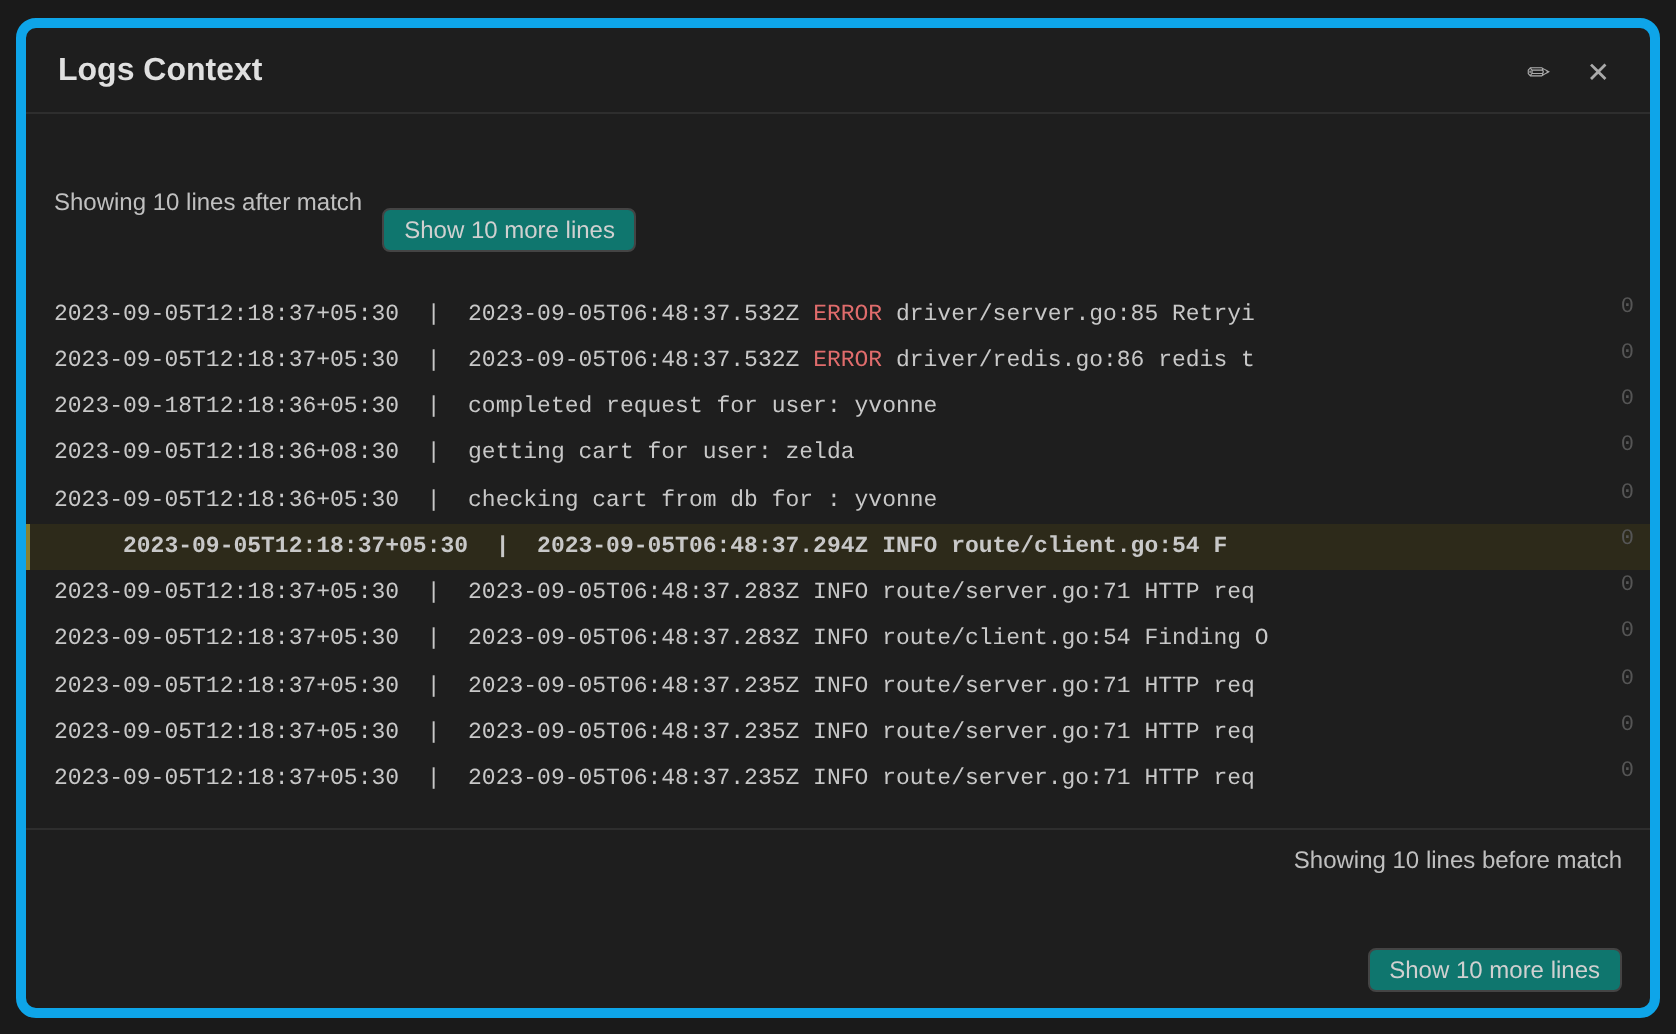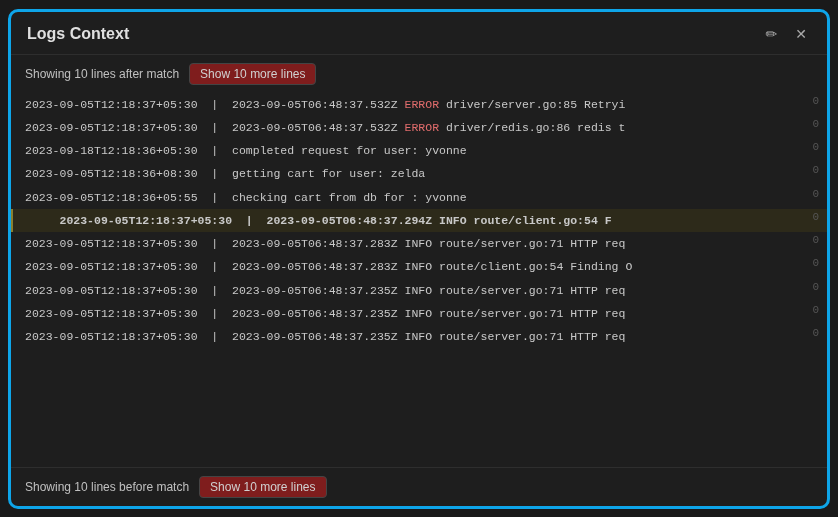--- a/index.html
+++ b/index.html
@@ -16,21 +16,21 @@
       align-items: center;
       justify-content: center;
       font-family: -apple-system, BlinkMacSystemFont, 'Segoe UI', sans-serif;
     }
 
     .modal-overlay {
       width: 822px;
       height: 500px;
       background: #1e1e1e;
       border-radius: 10px;
-      border: 3px solid #0ea5e9;
+      border: 5px solid #0ea5e9;
       display: flex;
       flex-direction: column;
       overflow: hidden;
     }
 
     .modal-header {
       display: flex;
       align-items: center;
       justify-content: space-between;
       padding: 12px 16px 10px 16px;
@@ -58,37 +58,38 @@
       font-size: 14px;
       padding: 2px 4px;
       display: flex;
       align-items: center;
     }
 
     .top-bar {
       display: flex;
       align-items: center;
       gap: 10px;
-      padding: 8px 14px;
+      padding: 20px 14px;
       flex-shrink: 0;
     }
 
     .bar-label {
       color: #c0c0c0;
       font-size: 12px;
     }
 
     .show-more-btn {
-      background: #7f1d1d;
+      background: #0f766e;
       border: 1px solid #444;
       border-radius: 4px;
       color: #d0d0d0;
       font-size: 12px;
       padding: 3px 10px;
       cursor: pointer;
+      margin-top: 27px;
     }
 
     .log-container {
       flex: 1;
       overflow-y: auto;
       overflow-x: auto;
       padding: 0;
       position: relative;
     }
 
@@ -139,25 +140,26 @@
       border-left: 2px solid #888030;
     }
 
     .log-line.matched .log-text {
       padding-left: 12px;
       font-weight: bold;
     }
 
     .bottom-bar {
       display: flex;
-      align-items: center;
+      align-items: flex-end;
       gap: 10px;
       padding: 8px 14px;
       border-top: 1px solid #2e2e2e;
       flex-shrink: 0;
+      flex-direction: column;
     }
   </style>
 </head>
 <body>
 
 <div class="modal-overlay">
 
   <div class="modal-header">
     <span class="modal-title">Logs Context</span>
     <div class="header-icons">
@@ -187,21 +189,21 @@
       </div>
       <div class="log-line">
         <span class="log-text">2023-09-18T12:18:36+05:30  |  completed request for user: yvonne</span>
         <span class="log-number">0</span>
       </div>
       <div class="log-line">
         <span class="log-text">2023-09-05T12:18:36+08:30  |  getting cart for user: zelda</span>
         <span class="log-number">0</span>
       </div>
       <div class="log-line">
-        <span class="log-text">2023-09-05T12:18:36+05:55  |  checking cart from db for : yvonne</span>
+        <span class="log-text">2023-09-05T12:18:36+05:30  |  checking cart from db for : yvonne</span>
         <span class="log-number">0</span>
       </div>
       <div class="log-line matched">
         <span class="log-text">     2023-09-05T12:18:37+05:30  |  2023-09-05T06:48:37.294Z INFO route/client.go:54 F</span>
         <span class="log-number">0</span>
       </div>
       <div class="log-line">
         <span class="log-text">2023-09-05T12:18:37+05:30  |  2023-09-05T06:48:37.283Z INFO route/server.go:71 HTTP req</span>
         <span class="log-number">0</span>
       </div>

